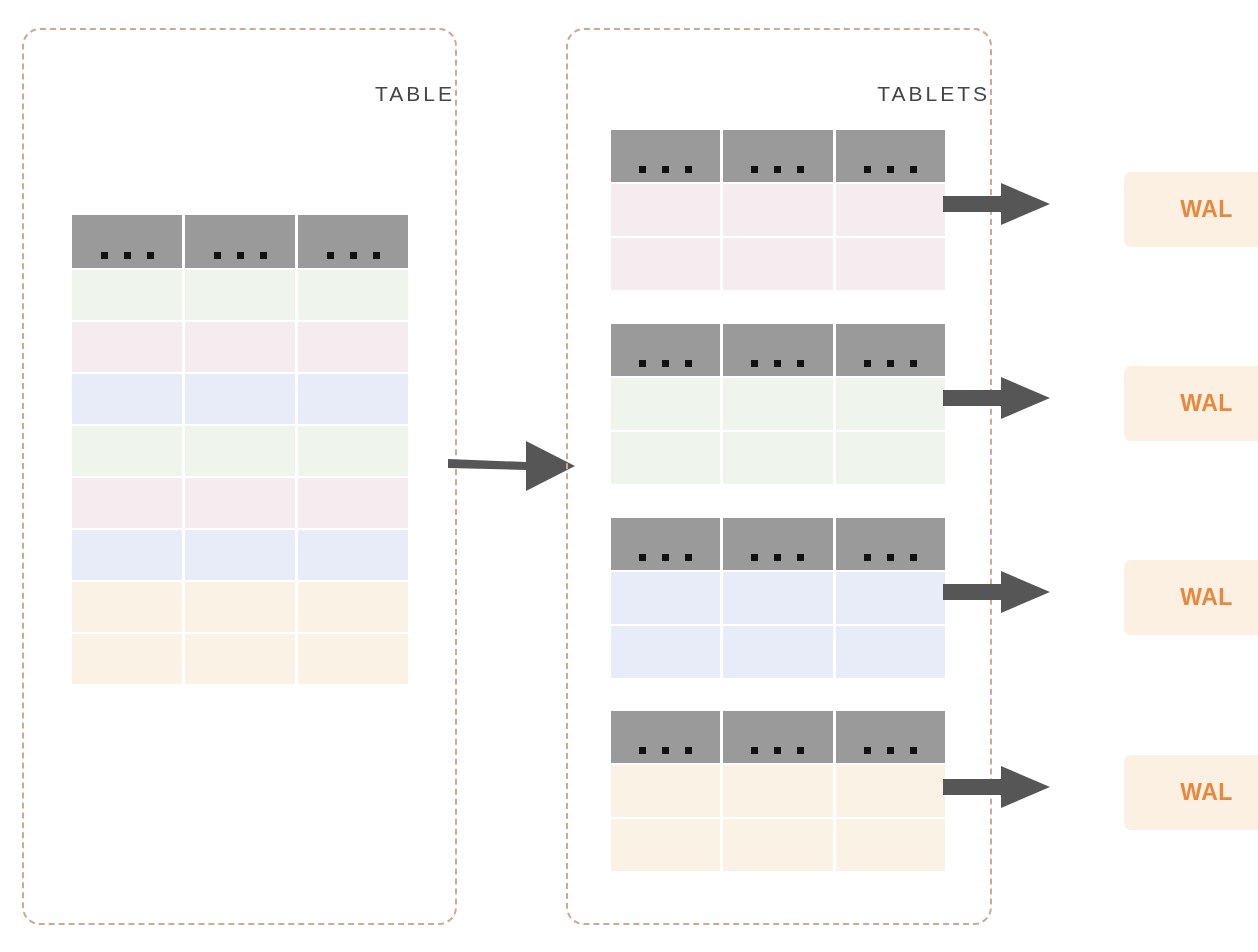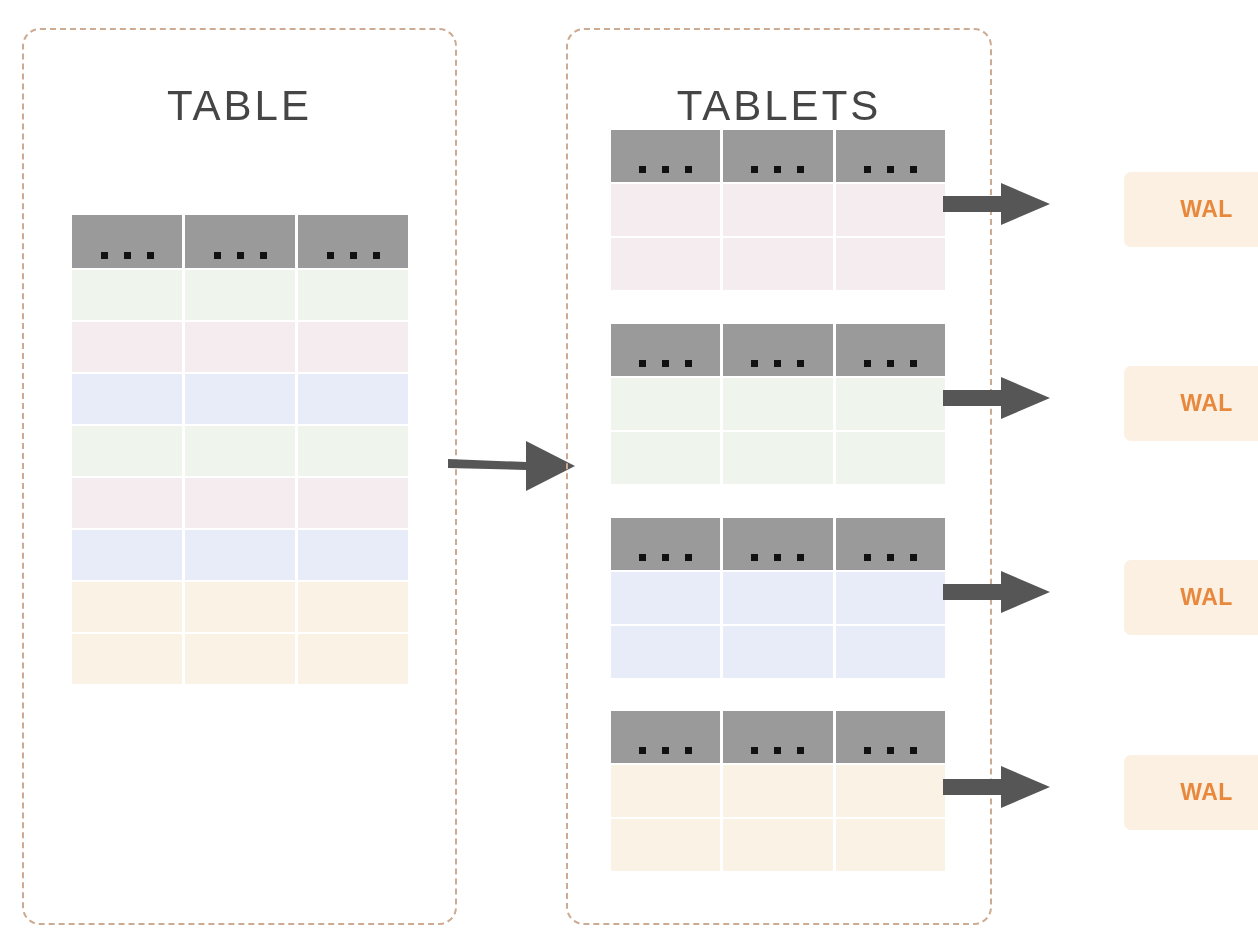--- a/index.html
+++ b/index.html
@@ -29,22 +29,22 @@
     background: transparent;
   }
   #panel-table { left: 22px;  top: 28px; width: 435px; height: 897px; }
   #panel-tablets { left: 566px; top: 28px; width: 426px; height: 897px; }
 
   .panel-title {
     position: absolute;
     top: 52px;
     left: 0;
     width: 100%;
-    text-align: center;
-    font-size: 42px;
+    text-align: right;
+    font-size: 21px;
     font-weight: 300;
     letter-spacing: 3px;
     color: #454545;
     font-family: "Liberation Sans", sans-serif;
   }
 
   
   .grid {
     position: absolute;
     display: flex;

